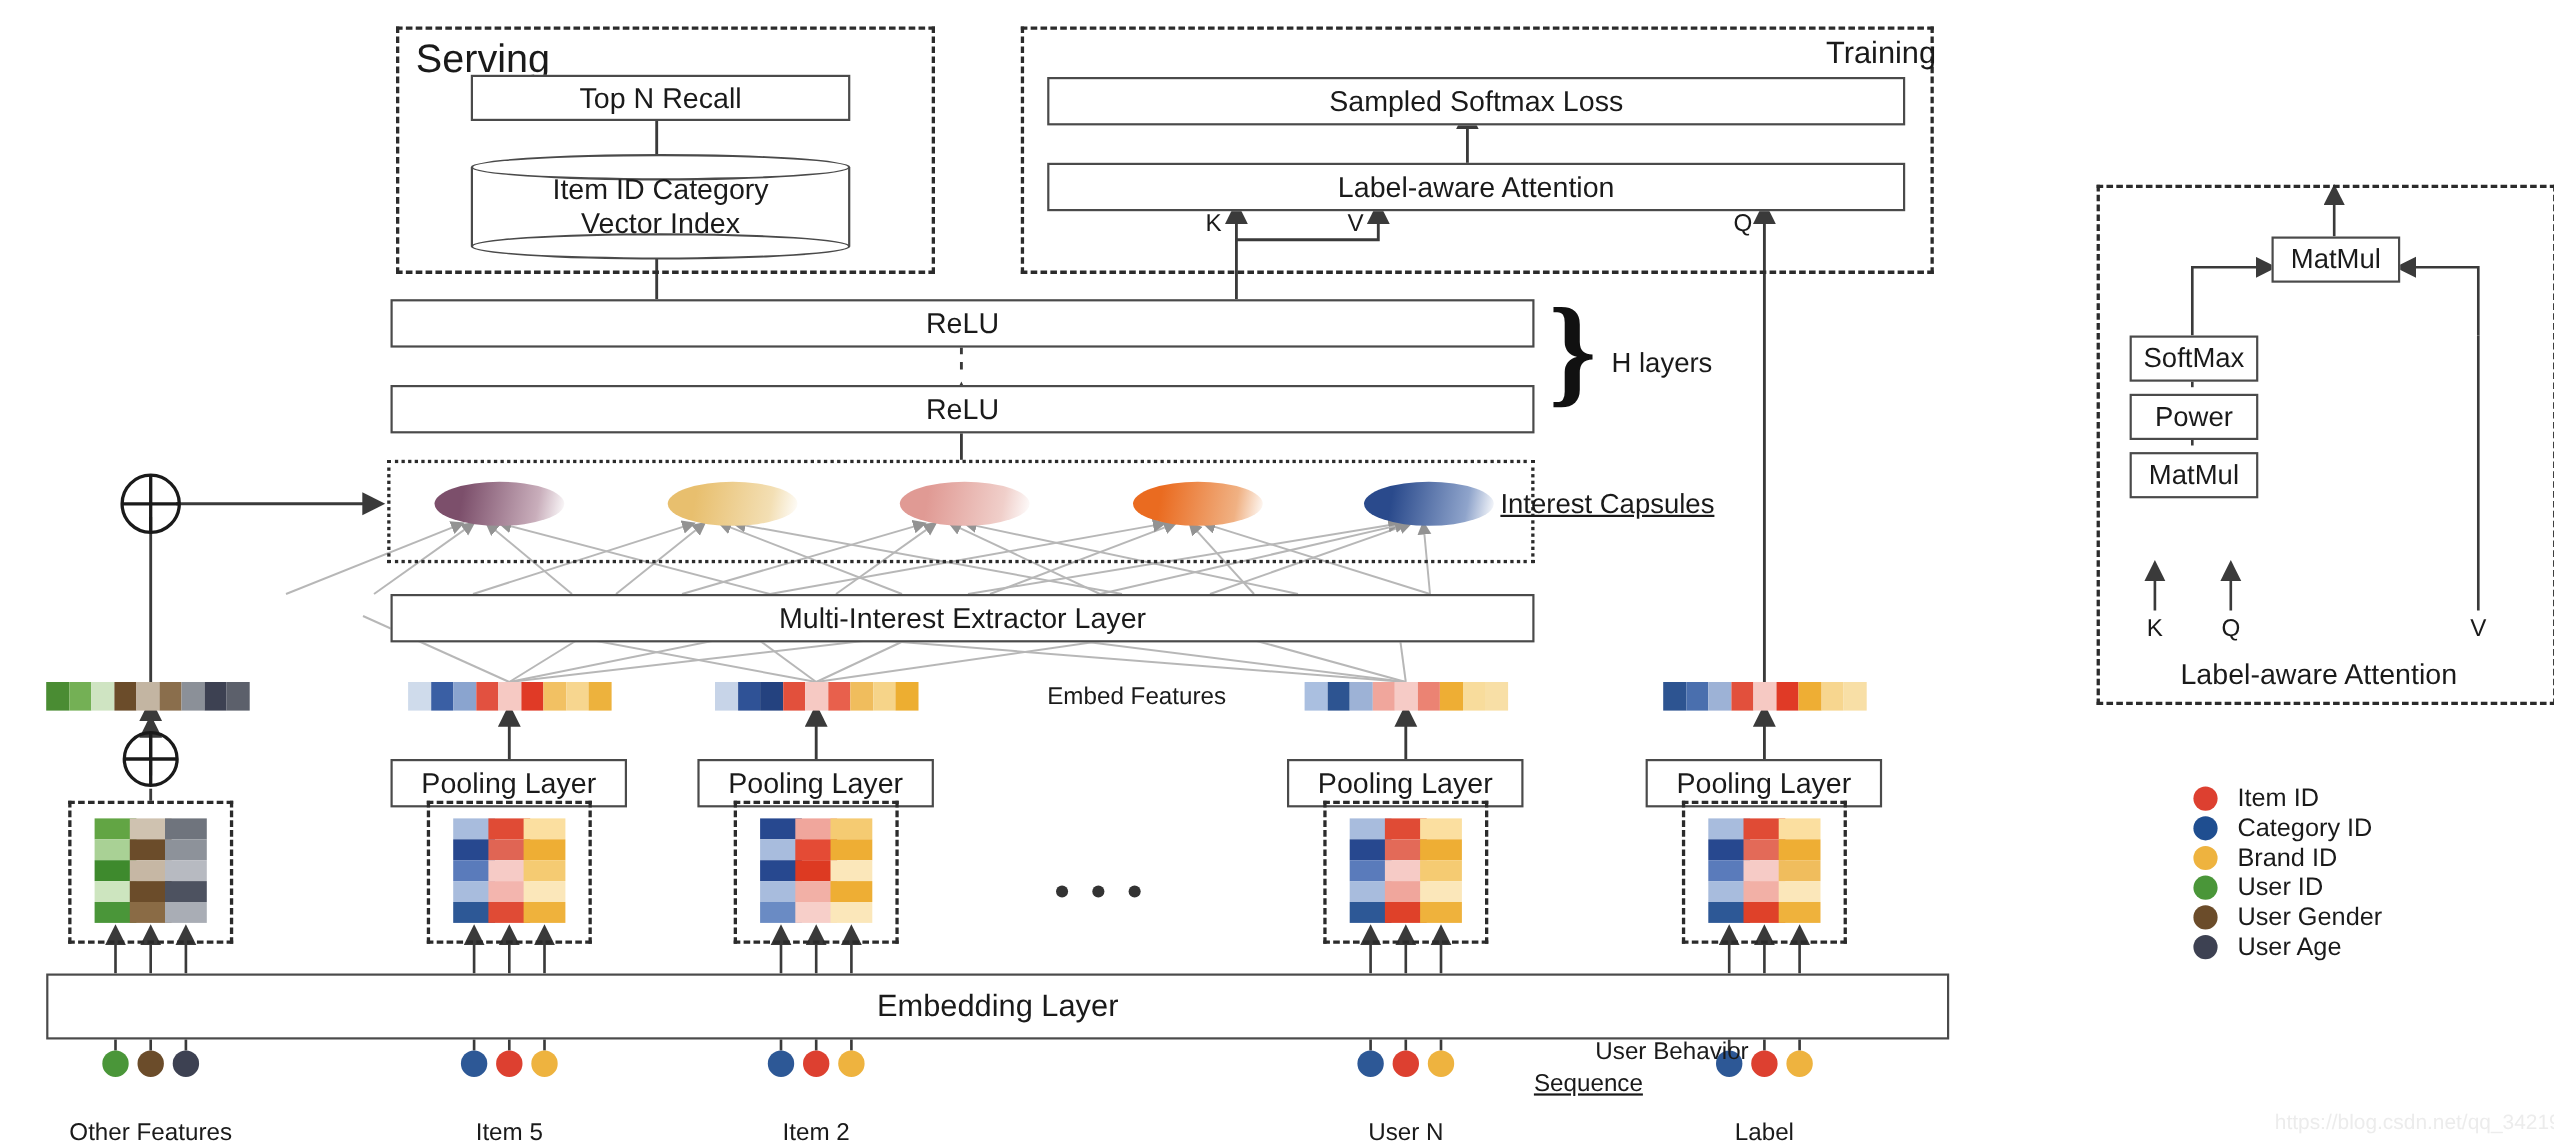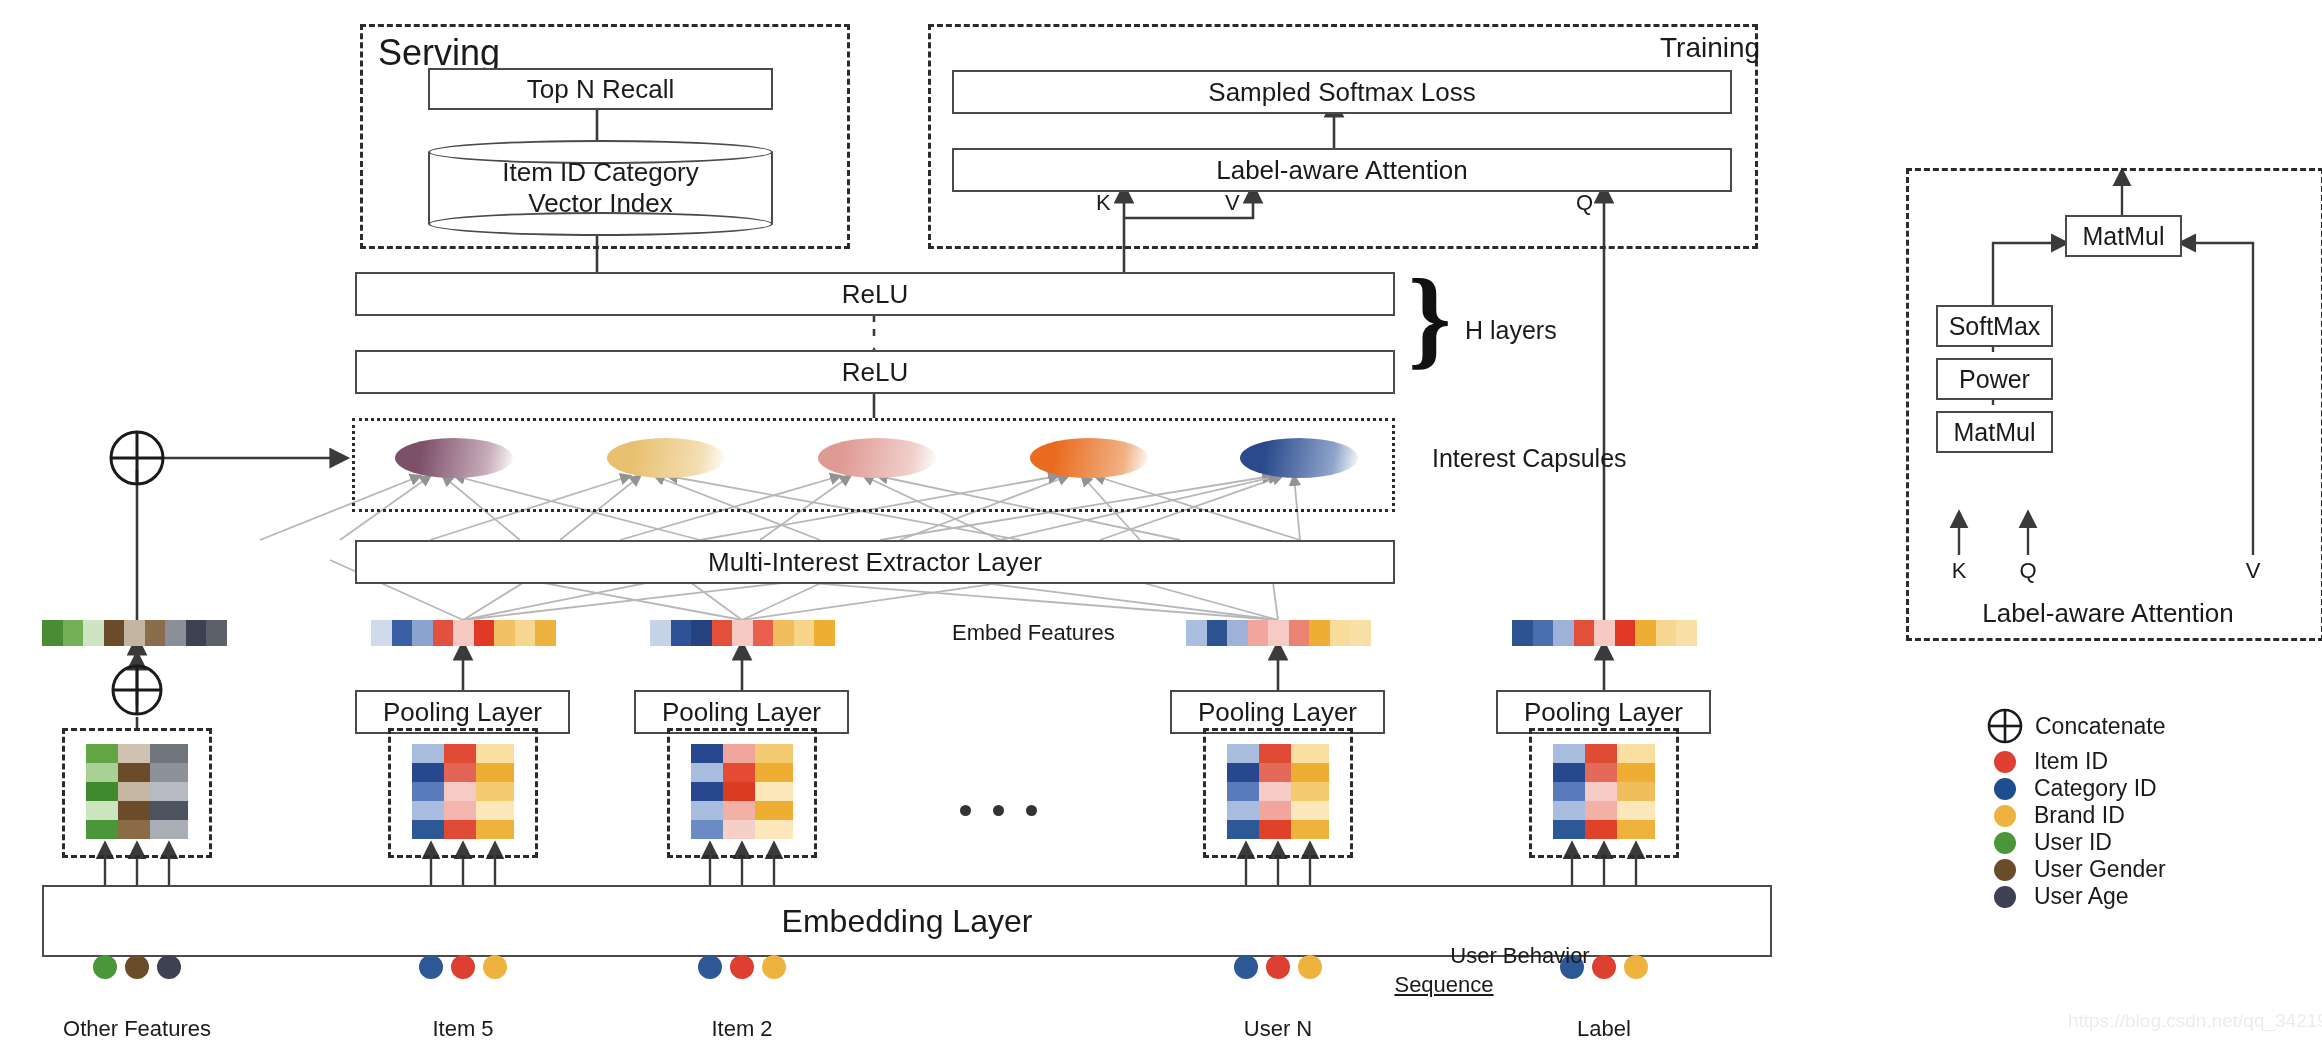--- a/index.html
+++ b/index.html
@@ -199,21 +199,21 @@
 <div class="lbl sm" style="left:1096px;top:190px;">K</div>
 <div class="lbl sm" style="left:1225px;top:190px;">V</div>
 <div class="lbl sm" style="left:1576px;top:190px;">Q</div>
 
 <div class="box" style="left:355px;top:272px;width:1040px;height:44px;">ReLU</div>
 <div class="box" style="left:355px;top:350px;width:1040px;height:44px;">ReLU</div>
 <div class="brace" style="left:1408px;top:263px;">}</div>
 <div class="lbl" style="left:1465px;top:316px;">H layers</div>
 
 <div class="dotbox" style="left:352px;top:418px;width:1043px;height:94px;"></div>
-<div class="lbl" style="left:1432px;top:444px;">Interest Capsules</div>
+<div class="lbl" style="left:1364px;top:444px;text-decoration:underline;">Interest Capsules</div>
 <div class="capsule" style="left: 395px; top: 438px; background: linear-gradient(100deg, rgb(124, 79, 107) 0%, rgb(124, 79, 107) 22%, rgb(201, 174, 187) 78%, rgb(255, 255, 255) 100%);"></div>
 <div class="capsule" style="left: 607px; top: 438px; background: linear-gradient(100deg, rgb(232, 191, 110) 0%, rgb(232, 191, 110) 22%, rgb(243, 223, 180) 78%, rgb(255, 255, 255) 100%);"></div>
 <div class="capsule" style="left: 818px; top: 438px; background: linear-gradient(100deg, rgb(224, 154, 148) 0%, rgb(224, 154, 148) 22%, rgb(240, 207, 202) 78%, rgb(255, 255, 255) 100%);"></div>
 <div class="capsule" style="left: 1030px; top: 438px; background: linear-gradient(100deg, rgb(234, 107, 32) 0%, rgb(234, 107, 32) 22%, rgb(240, 177, 131) 78%, rgb(255, 255, 255) 100%);"></div>
 <div class="capsule" style="left: 1240px; top: 438px; background: linear-gradient(100deg, rgb(42, 74, 140) 0%, rgb(42, 74, 140) 22%, rgb(143, 164, 203) 78%, rgb(255, 255, 255) 100%);"></div>
 
 <div class="box" style="left:355px;top:540px;width:1040px;height:44px;">Multi-Interest Extractor Layer</div>
 
 <svg class="overlay" viewBox="0 0 2322 1042">
   <g stroke="#1a1a1a" stroke-width="3" fill="none">
@@ -403,21 +403,21 @@
     <i style="background: rgb(251, 231, 186);"></i>
     <i style="background: rgb(239, 178, 60);"></i>
   </div>
 
 <div class="dots3" style="left:960px;top:805px;">
     <i></i>
     <i></i>
     <i></i>
   </div>
 
-<div class="box" style="left:42px;top:885px;width:1730px;height:72px;font-size:32px;">Embedding    Layer</div>
+<div class="box" style="left:42px;top:885px;width:1730px;height:60px;font-size:28px;">Embedding    Layer</div>
 
 <div class="dot" style="left: 93px; top: 955px; width: 24px; height: 24px; background: rgb(74, 150, 57);"></div>
 <div class="dot" style="left: 125px; top: 955px; width: 24px; height: 24px; background: rgb(107, 76, 42);"></div>
 <div class="dot" style="left: 157px; top: 955px; width: 24px; height: 24px; background: rgb(61, 65, 82);"></div>
 
 <div class="dot" style="left: 419px; top: 955px; width: 24px; height: 24px; background: rgb(45, 88, 150);"></div>
 <div class="dot" style="left: 451px; top: 955px; width: 24px; height: 24px; background: rgb(221, 64, 48);"></div>
 <div class="dot" style="left: 483px; top: 955px; width: 24px; height: 24px; background: rgb(238, 179, 63);"></div>
 
 <div class="dot" style="left: 698px; top: 955px; width: 24px; height: 24px; background: rgb(45, 88, 150);"></div>
@@ -445,28 +445,20 @@
 <div class="box" style="left:2065px;top:215px;width:117px;height:42px;font-size:25px;">MatMul</div>
 <div class="box" style="left:1936px;top:305px;width:117px;height:42px;font-size:25px;">SoftMax</div>
 <div class="box" style="left:1936px;top:358px;width:117px;height:42px;font-size:25px;">Power</div>
 <div class="box" style="left:1936px;top:411px;width:117px;height:42px;font-size:25px;">MatMul</div>
 <div class="lbl sm ctr" style="left:1959px;top:558px;">K</div>
 <div class="lbl sm ctr" style="left:2028px;top:558px;">Q</div>
 <div class="lbl sm ctr" style="left:2253px;top:558px;">V</div>
 <div class="lbl ctr" style="left:2108px;top:598px;font-size:26px;">Label-aware Attention</div>
 
 <div class="legend" style="left:1994px;top:708px;width:300px;">
-  <div class="legrow" style="height:36px;">
-    <svg width="40" height="40" style="margin-left:-9px;margin-right:10px;flex:0 0 auto;">
-      <circle cx="20" cy="20" r="16" fill="none" stroke="#1a1a1a" stroke-width="2.6"></circle>
-      <line x1="4" y1="20" x2="36" y2="20" stroke="#1a1a1a" stroke-width="2.6"></line>
-      <line x1="20" y1="4" x2="20" y2="36" stroke="#1a1a1a" stroke-width="2.6"></line>
-    </svg>
-    <span class="legtxt">Concatenate</span>
-  </div>
   <div class="legrow" style="margin-top:4px;">
     <span class="legdot" style="background: rgb(221, 64, 48);"></span>
     <span class="legtxt">Item ID</span>
   </div>
   <div class="legrow">
     <span class="legdot" style="background: rgb(31, 78, 144);"></span>
     <span class="legtxt">Category ID</span>
   </div>
   <div class="legrow">
     <span class="legdot" style="background: rgb(238, 179, 63);"></span>

